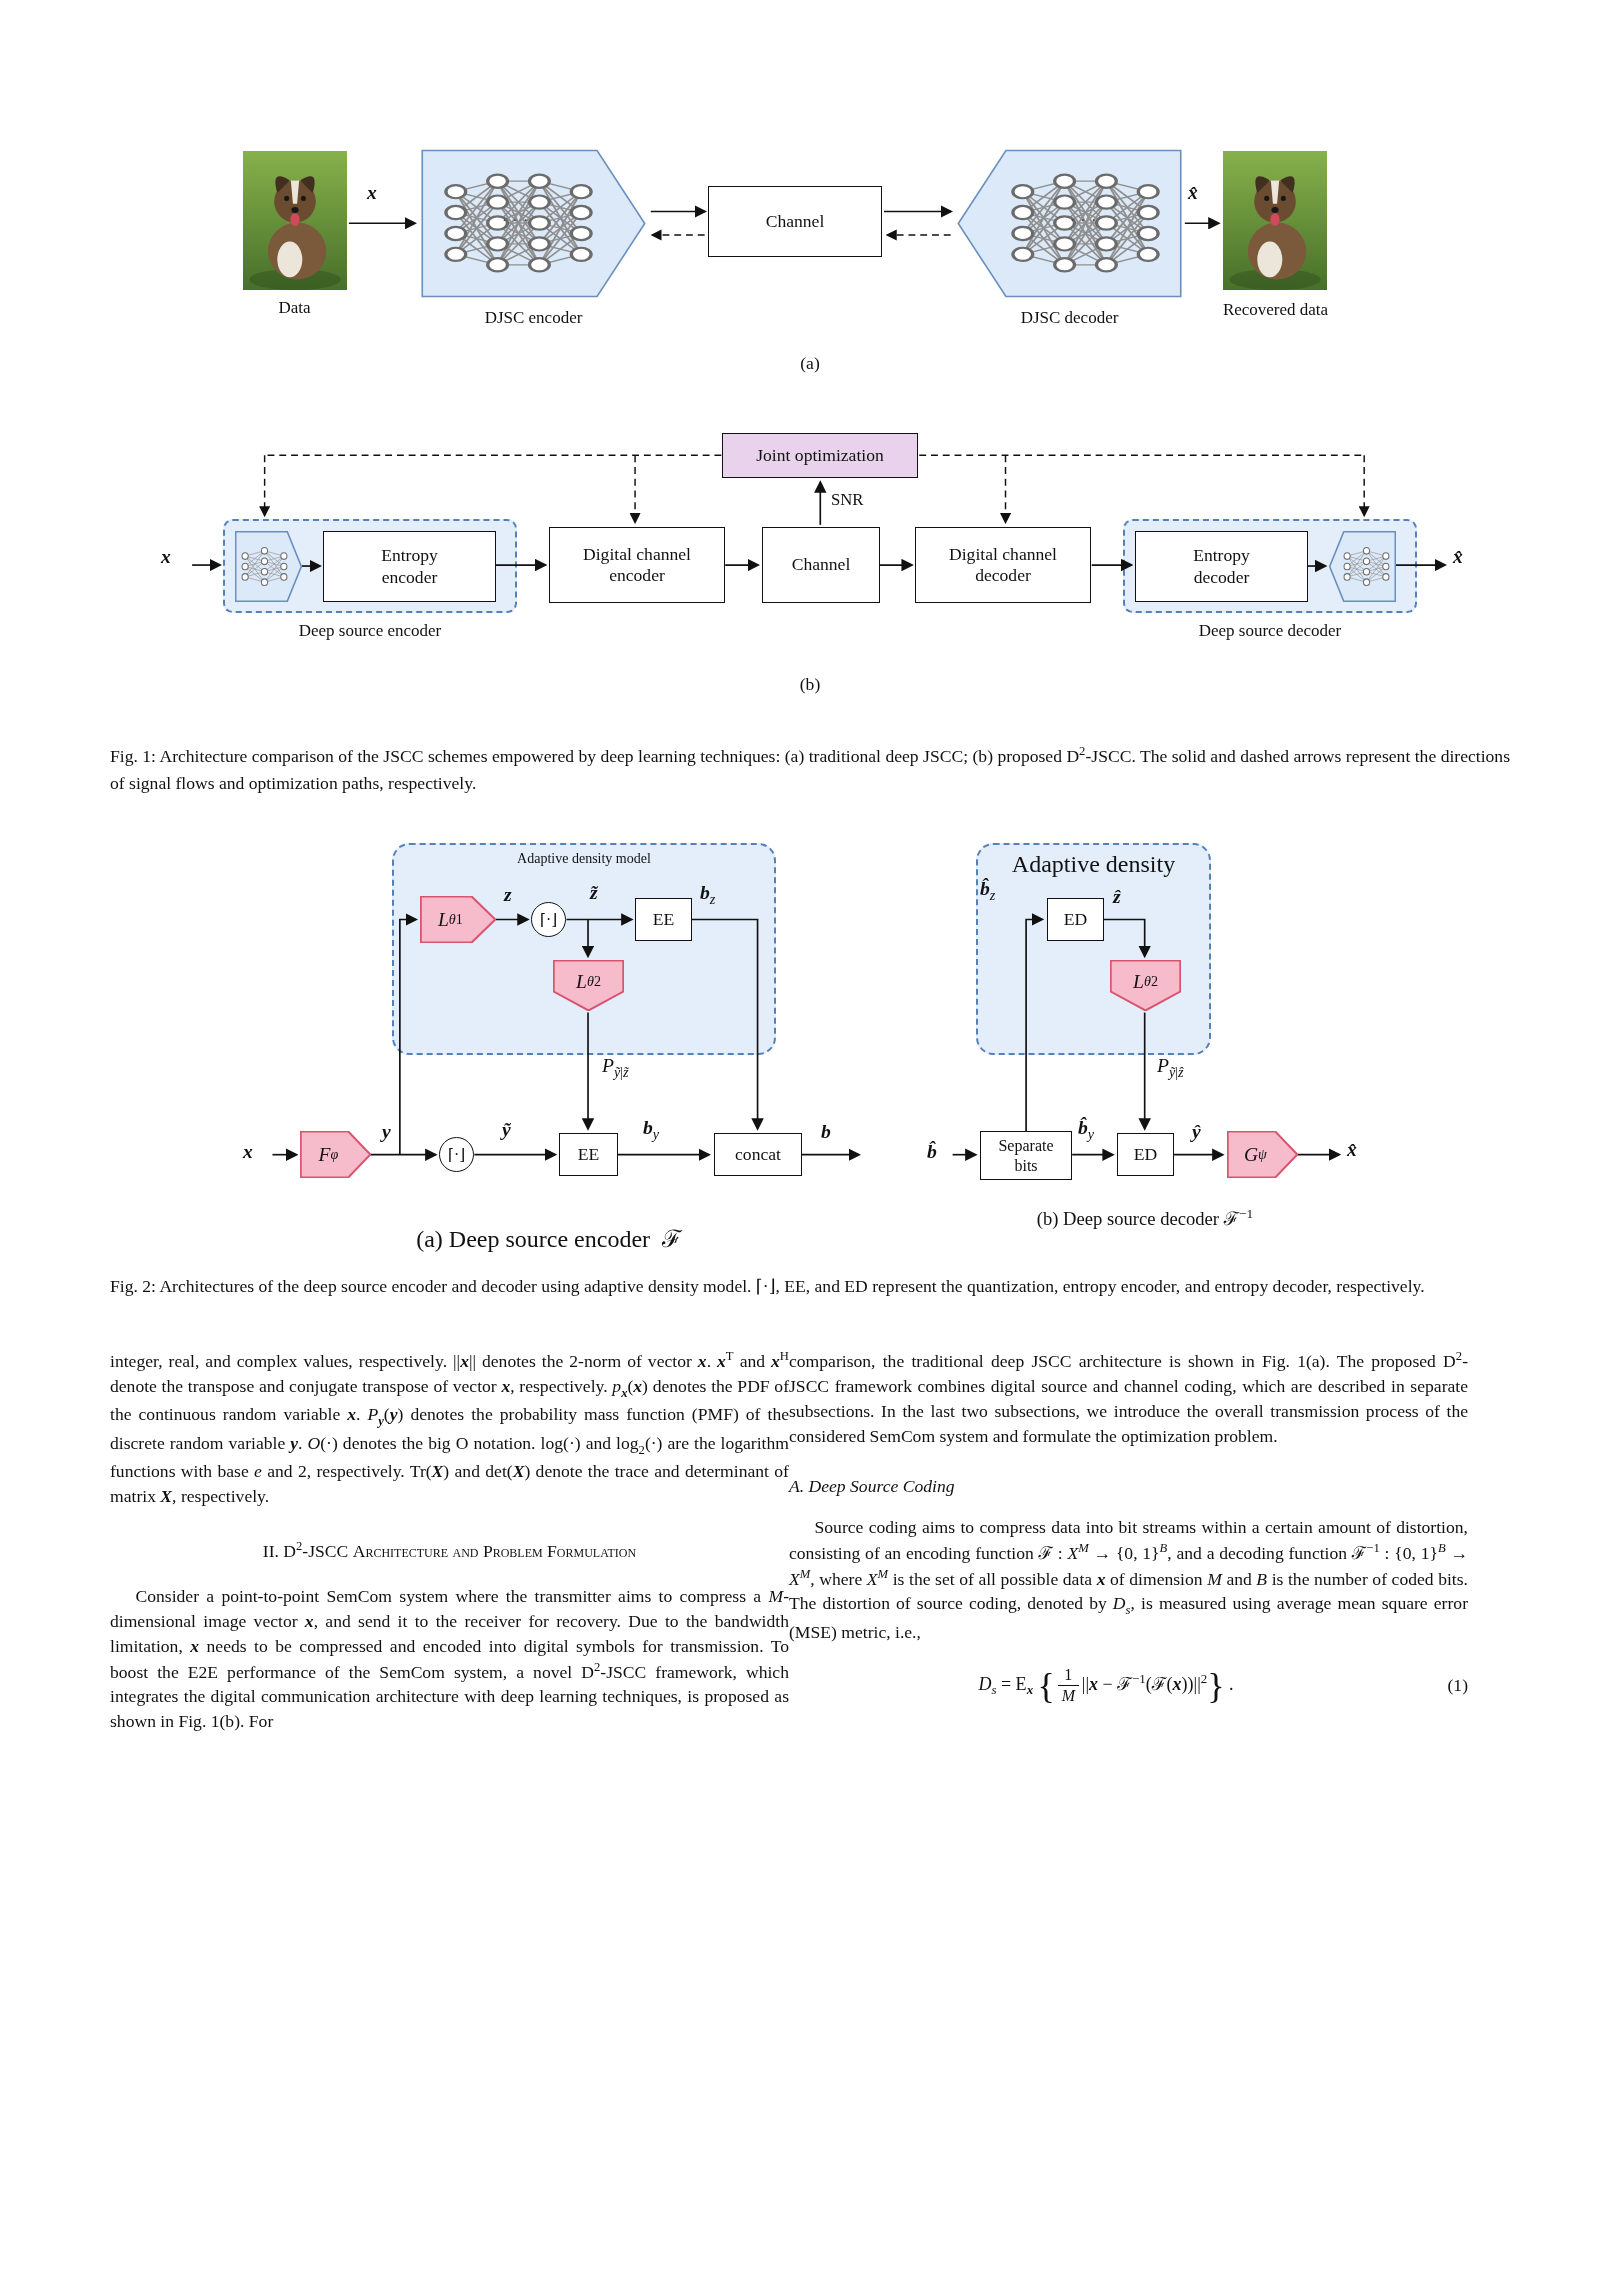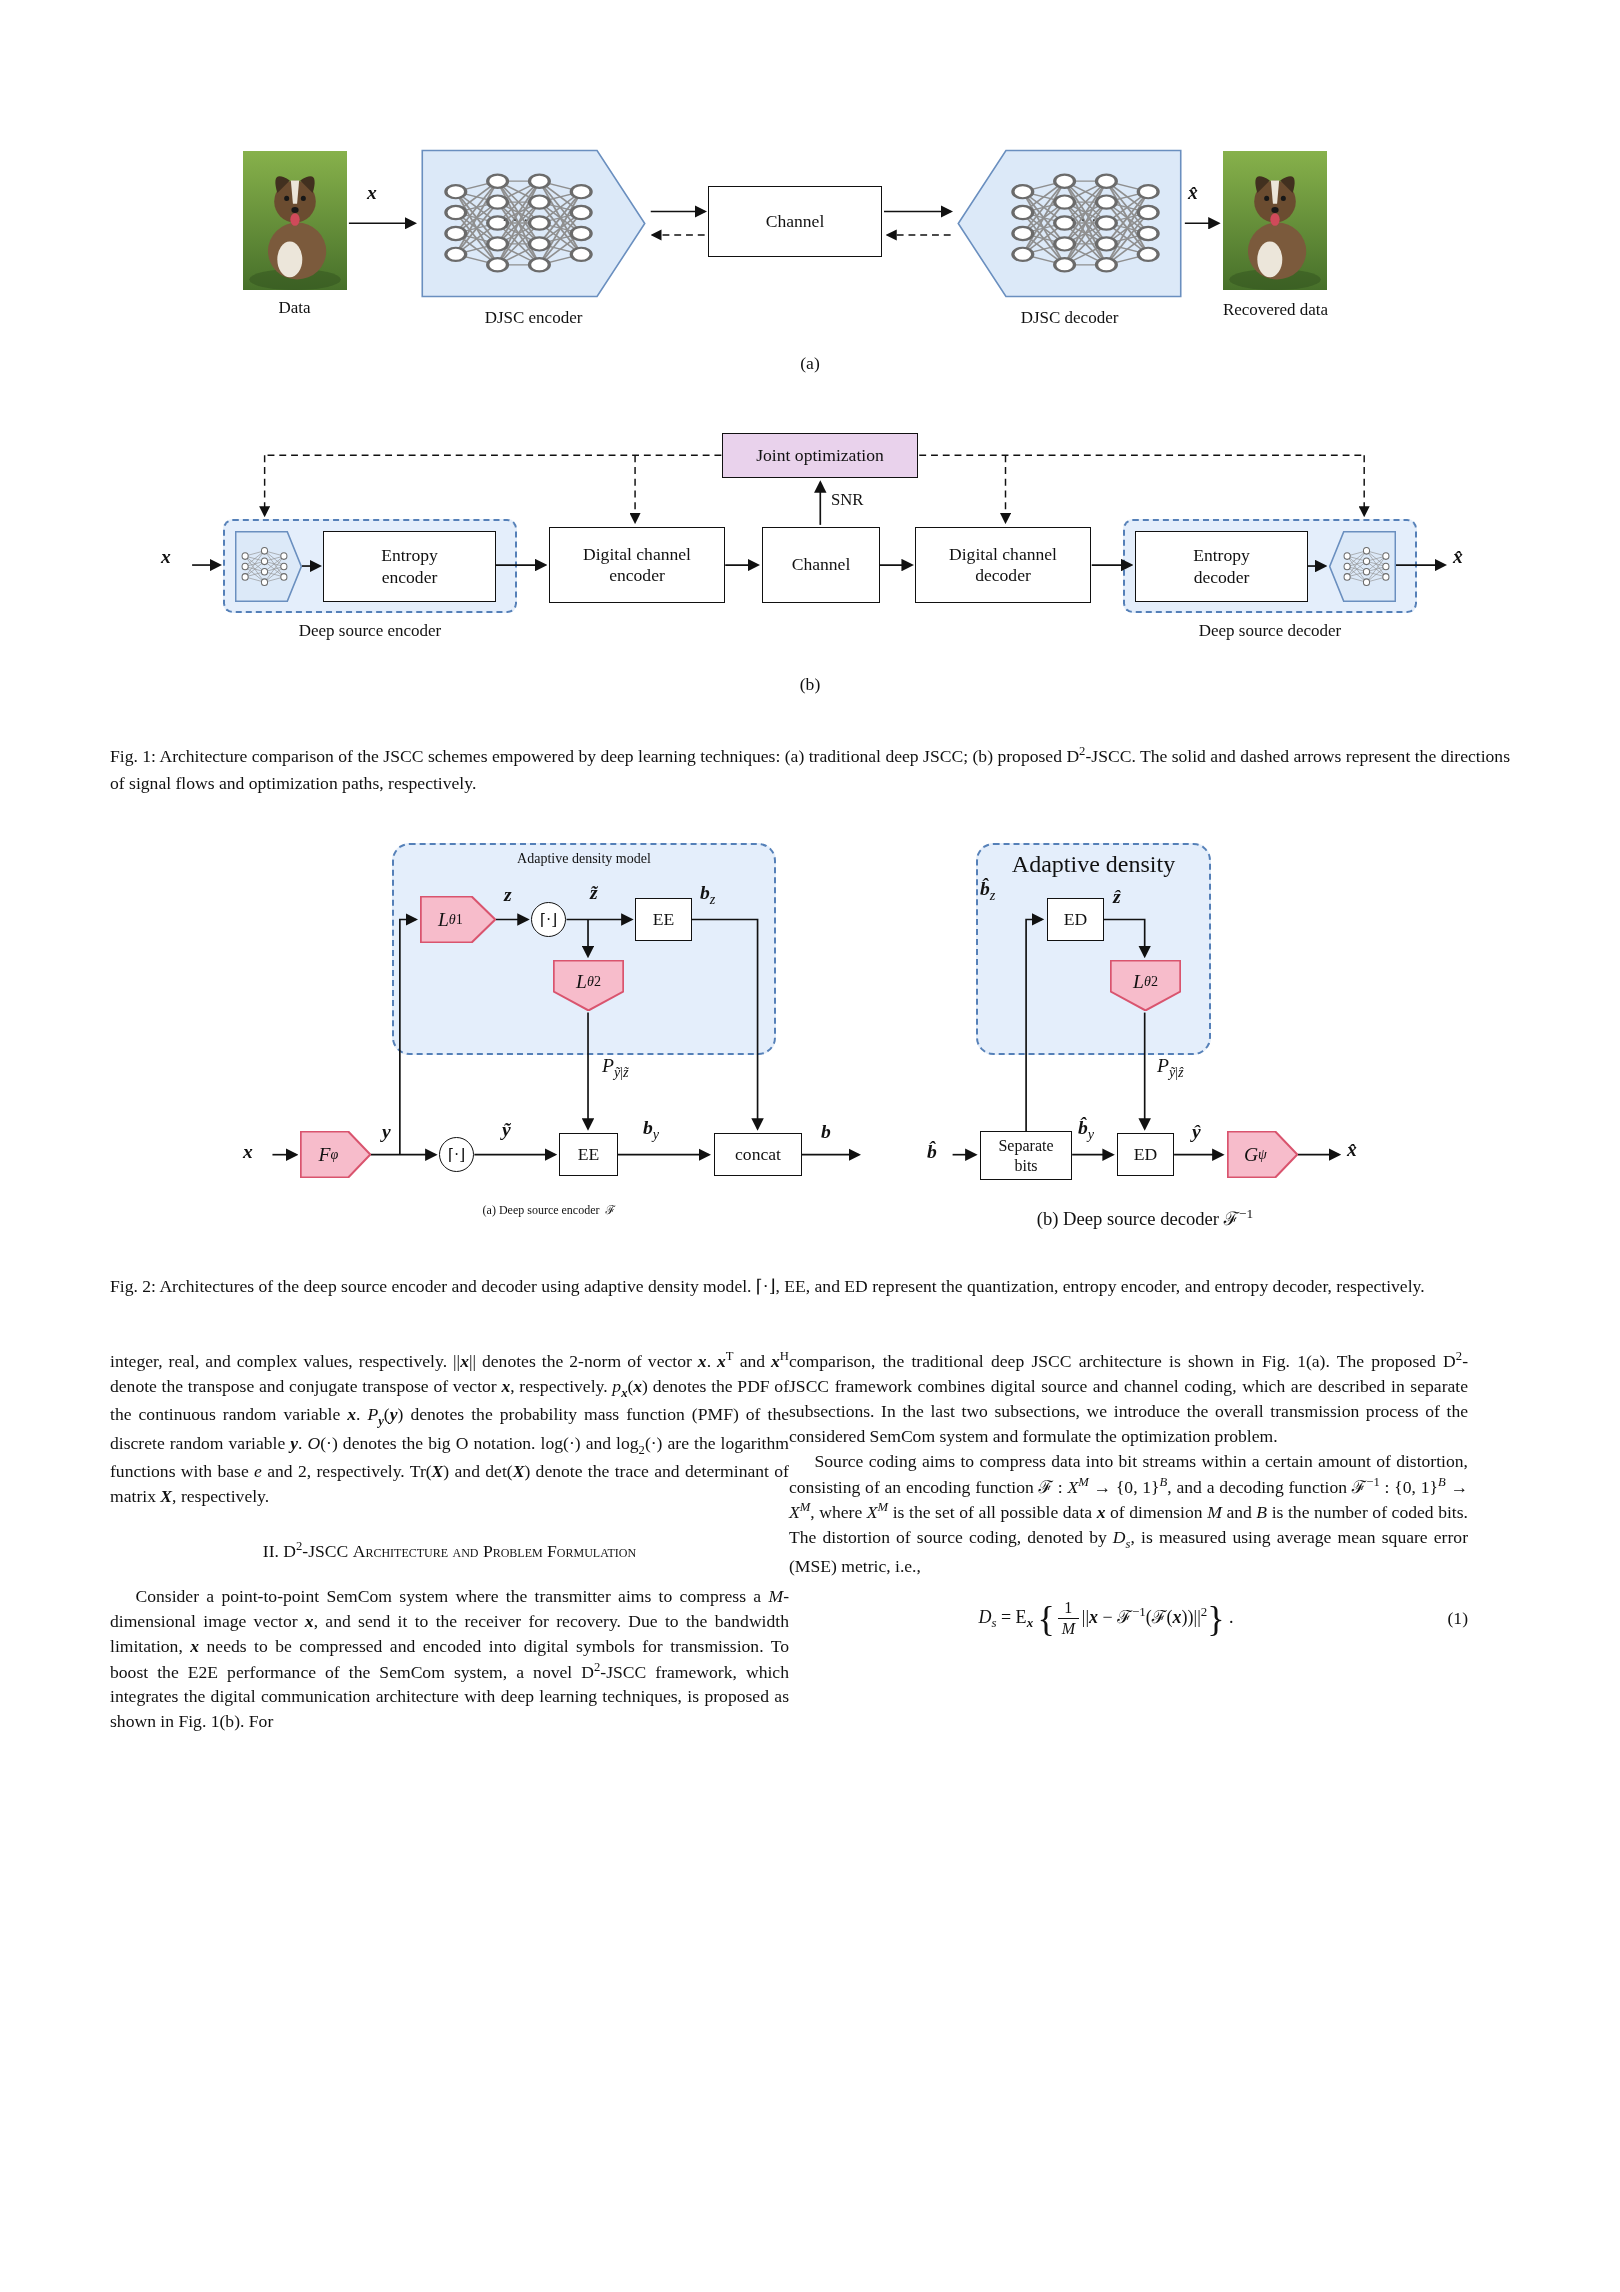--- a/index.html
+++ b/index.html
@@ -499,21 +499,21 @@
   </div>
   <div class="flabel" style="left:502px;top:284px"><b><i>ỹ</i></b></div>
   <div class="wbox" style="left:559px;top:298px;width:59px;height:43px">
     <span>EE</span>
   </div>
   <div class="flabel" style="left:643px;top:282px"><b><i>b</i></b><sub><i>y</i></sub></div>
   <div class="wbox" style="left:714px;top:298px;width:88px;height:43px">
     <span>concat</span>
   </div>
   <div class="flabel" style="left:821px;top:286px"><b><i>b</i></b></div>
-  <div class="dcap" style="left:304px;top:366px;width:490px;font-size:12px">(a) Deep source encoder&nbsp; ℱ</div>
+  <div class="dcap" style="left:304px;top:386px;width:490px;font-size:24px">(a) Deep source encoder&nbsp; ℱ</div>
 
   <div class="dgroup" style="left:976px;top:7.8px;width:235px;height:212px;border-radius:17.6px"></div>
   <div class="dcap" style="left:976px;top:15.7px;width:235px;font-size:24px;z-index:4">Adaptive density</div>
 
   <div class="flabel" style="left:980px;top:43px"><b><i>b̂</i></b><sub><i>z</i></sub></div>
   <div class="wbox" style="left:1047px;top:63px;width:57px;height:43px">
     <span>ED</span>
   </div>
   <div class="flabel" style="left:1113px;top:51px"><b><i>ẑ</i></b></div>
   <div class="node" style="left:1110px;top:125px;width:71px;height:51px">
@@ -552,20 +552,21 @@
 <p class="figcap" style="margin-top:25.5px">Fig. 2: Architectures of the deep source encoder and decoder using adaptive density model. ⌈·⌋, EE, and ED represent the quantization, entropy encoder, and entropy decoder, respectively.</p>
 
 <div class="columns" style="margin-top:49px">
   <div class="col">
     <p>integer, real, and complex values, respectively. ||<b><i>x</i></b>|| denotes the 2-norm of vector <b><i>x</i></b>. <b><i>x</i></b><sup>T</sup> and <b><i>x</i></b><sup>H</sup> denote the transpose and conjugate transpose of vector <b><i>x</i></b>, respectively. <i>p</i><sub><b><i>x</i></b></sub>(<b><i>x</i></b>) denotes the PDF of the continuous random variable <b><i>x</i></b>. <i>P</i><sub><b><i>y</i></b></sub>(<b><i>y</i></b>) denotes the probability mass function (PMF) of the discrete random variable <b><i>y</i></b>. <i>O</i>(·) denotes the big O notation. log(·) and log<sub>2</sub>(·) are the logarithm functions with base <i>e</i> and 2, respectively. Tr(<b><i>X</i></b>) and det(<b><i>X</i></b>) denote the trace and determinant of matrix <b><i>X</i></b>, respectively.</p>
     <div class="sec-head">II. D<sup>2</sup>-JSCC <span class="sc">Architecture and Problem Formulation</span></div>
     <p class="ind">Consider a point-to-point SemCom system where the transmitter aims to compress a <i>M</i>-dimensional image vector <b><i>x</i></b>, and send it to the receiver for recovery. Due to the bandwidth limitation, <b><i>x</i></b> needs to be compressed and encoded into digital symbols for transmission. To boost the E2E performance of the SemCom system, a novel D<sup>2</sup>-JSCC framework, which integrates the digital communication architecture with deep learning techniques, is proposed as shown in Fig. 1(b). For</p>
   </div>
   <div class="col">
     <p>comparison, the traditional deep JSCC architecture is shown in Fig. 1(a). The proposed D<sup>2</sup>-JSCC framework combines digital source and channel coding, which are described in separate subsections. In the last two subsections, we introduce the overall transmission process of the considered SemCom system and formulate the optimization problem.</p>
+    <div class="sub-head">A. Deep Source Coding</div>
     <p class="ind">Source coding aims to compress data into bit streams within a certain amount of distortion, consisting of an encoding function ℱ : <i>X</i><sup><i>M</i></sup> → {0, 1}<sup><i>B</i></sup>, and a decoding function ℱ<sup>−1</sup> : {0, 1}<sup><i>B</i></sup> → <i>X</i><sup><i>M</i></sup>, where <i>X</i><sup><i>M</i></sup> is the set of all possible data <b><i>x</i></b> of dimension <i>M</i> and <i>B</i> is the number of coded bits. The distortion of source coding, denoted by <i>D</i><sub><i>s</i></sub>, is measured using average mean square error (MSE) metric, i.e.,</p>
     <div class="eqrow">
       <div class="eq"><i>D</i><sub><i>s</i></sub> = E<sub><b><i>x</i></b></sub> <span class="brace">{</span><span class="frac"><span>1</span><span><i>M</i></span></span>||<b><i>x</i></b> − ℱ<sup>−1</sup>(ℱ(<b><i>x</i></b>))||<sup>2</sup><span class="brace">}</span> .</div>
       <div class="eqno">(1)</div>
     </div>
   </div>
 </div>
 
 </div>
 

